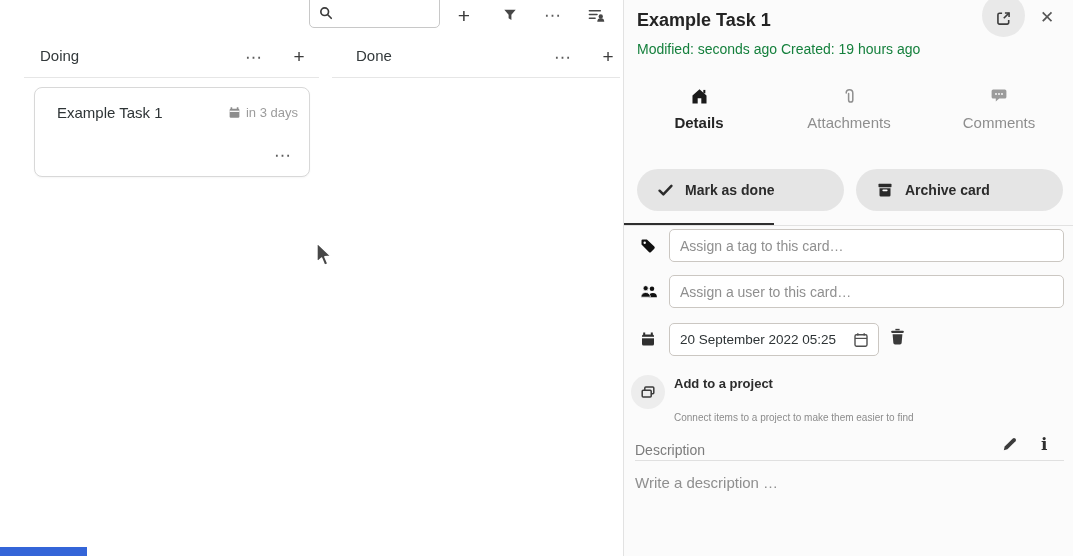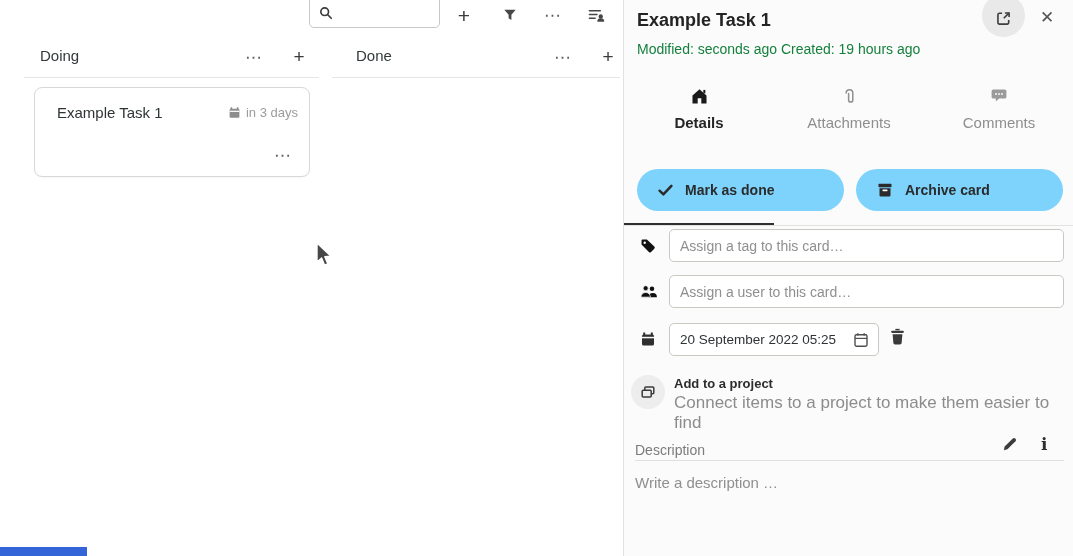--- a/index.html
+++ b/index.html
@@ -44,39 +44,39 @@
                font-size:17px; color:#565656; cursor:pointer; }
 
   .tabs { position:absolute; left:0; top:84px; width:100%; height:58px; }
   .tab { position:absolute; top:0; width:150px; height:58px; cursor:pointer; text-align:center; }
   .tab .ticon { position:absolute; top:4px; left:0; width:100%; height:20px; }
   .tab .tlabel { position:absolute; top:30px; left:0; width:100%; font-size:15px; color:#8e8e8e; }
   .tab.active .tlabel { color:#262626; font-weight:bold; }
   .tabs-divider { position:absolute; left:0; top:141px; width:100%; height:1px; background:#e2e2e2; }
   .tab-underline { position:absolute; left:0; top:139px; width:150px; height:3px; background:#2f2f2f; }
 
-  .pill { position:absolute; top:169px; height:42px; border:none; border-radius:21px; background:#7dd3fc;
+  .pill { position:absolute; top:169px; height:42px; border:none; border-radius:21px; background:#e5e5e5;
           display:flex; align-items:center; font-size:14px; font-weight:bold; color:#2b2b2b; cursor:pointer; }
   .pill svg { margin:0 12px 0 21px; }
 
   .row-icon { position:absolute; left:16px; }
   .entry { position:absolute; left:45px; width:395px; height:33px; border:1px solid #cbc7c2; border-radius:5px;
            background:#fff; font:14px "Liberation Sans",sans-serif; color:#2e3436; padding:4px 10px; outline:none; }
   .entry::placeholder { color:#8f8f8f; opacity:1; }
 
   .date-box { position:absolute; left:45px; top:323px; width:210px; height:33px; border:1px solid #cbc7c2;
               border-radius:5px; background:#fff; display:flex; align-items:center; cursor:pointer; }
   .date-box span { font-size:13.5px; color:#2e3436; padding-left:10px; flex:1; }
   .date-box svg { margin-right:9px; }
   .trash-btn { position:absolute; left:266px; top:328px; border:none; background:none; cursor:pointer; }
 
   .proj-circle { position:absolute; left:7px; top:375px; width:34px; height:34px; border-radius:50%;
                  background:#ededed; display:flex; align-items:center; justify-content:center; }
   .proj-title { position:absolute; left:50px; top:376px; font-size:13px; font-weight:600; color:#2d2d2d; }
-  .proj-sub   { position:absolute; left:50px; top:393px; font-size:17px; color:#8c8c8c; }
+  .proj-sub   { position:absolute; left:50px; top:412px; font-size:10px; color:#8c8c8c; }
 
   .desc-label { position:absolute; left:11px; top:442px; font-size:14px; color:#7b7b7b; }
   .desc-divider { position:absolute; left:11px; top:460px; width:429px; height:1px; background:#e0e0e0; }
   .edit-btn { position:absolute; left:378px; top:436px; border:none; background:none; cursor:pointer; }
   .info-btn { position:absolute; left:417px; top:434px; border:none; background:none; cursor:pointer;
               font-family:"DejaVu Serif",serif; font-weight:bold; font-size:17px; color:#2f2f2f; }
   .desc-placeholder { position:absolute; left:11px; top:474px; font-size:15px; color:#8f8f8f; cursor:text; }
 </style>
 </head>
 <body>

